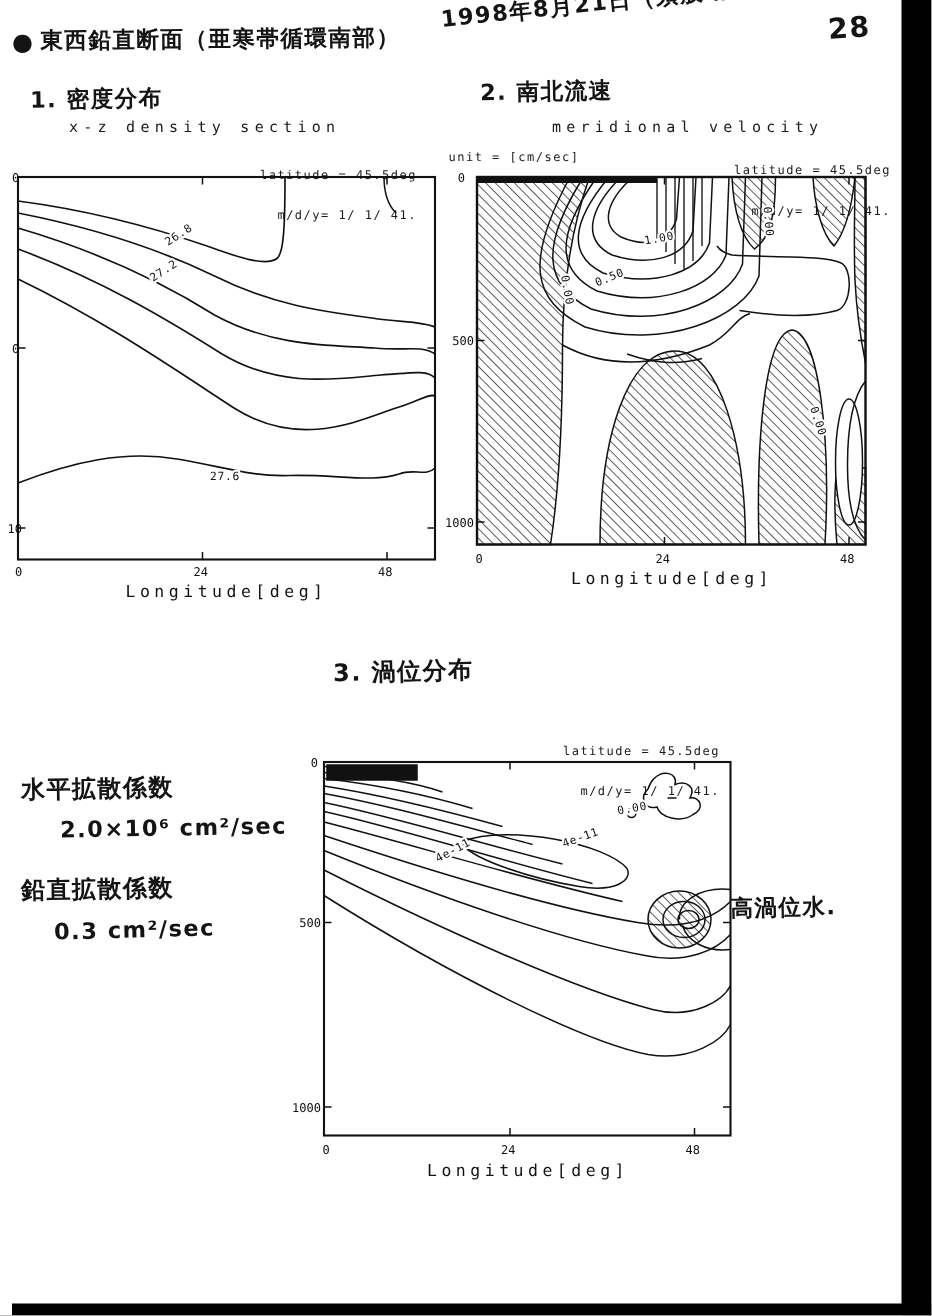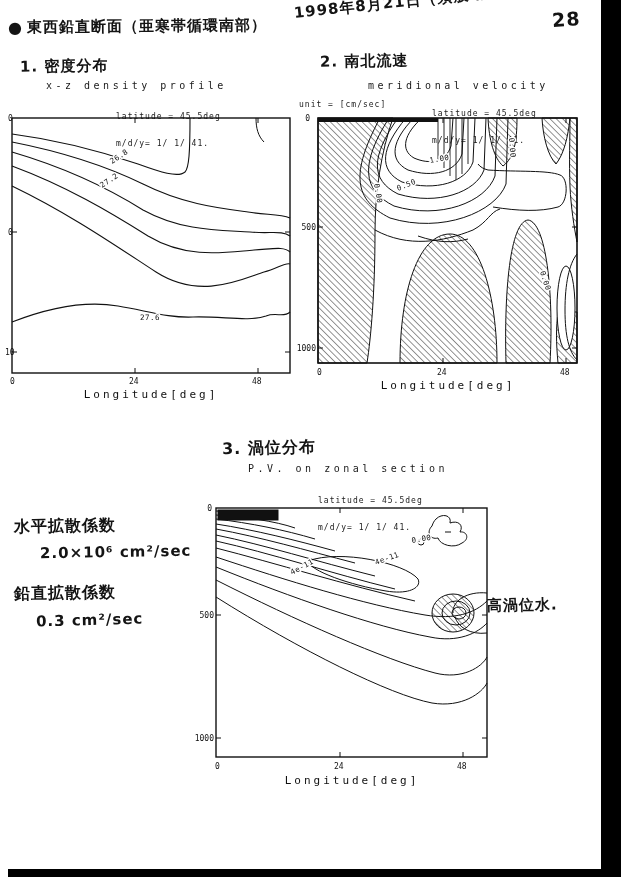--- a/index.html
+++ b/index.html
@@ -1,21 +1,21 @@
 <!DOCTYPE html>
 <html><head>
 <meta charset="utf-8">
 <style>
   html,body{margin:0;padding:0;background:#888;}
   .page{position:relative;width:621px;height:877px;background:#ffffff;overflow:hidden;
         font-family:"DejaVu Sans",sans-serif;color:#111;}
   .abs{position:absolute;}
   .hand{font-family:"DejaVu Sans",sans-serif;font-weight:bold;color:#141414;letter-spacing:1px;}
   .dotmatrix{font-family:"DejaVu Sans Mono",monospace;color:#1a1a1a;white-space:pre;}
-  .meta{font-size:8px;letter-spacing:1px;line-height:9px;}
+  .meta{font-size:8px;letter-spacing:1px;text-align:right;line-height:9px;}
   .ptitle{font-size:10px;letter-spacing:3.5px;}
   .scan-strip{background:#000;}
   svg{position:absolute;overflow:visible;}
   svg text{font-family:"DejaVu Sans Mono",monospace;fill:#111;}
   .clab{font-size:7.5px;paint-order:stroke;stroke:#fff;stroke-width:3px;letter-spacing:0.5px;}
   .tick{font-size:8px;}
 </style>
 </head>
 <body>
 
@@ -26,34 +26,33 @@
 
   <div class="abs hand" style="left:8px;top:18px;font-size:16px;">●</div>
   <div class="abs hand" style="left:27px;top:17px;font-size:15px;transform:rotate(-0.5deg);">東西鉛直断面（亜寒帯循環南部）</div>
   <div class="abs hand" style="left:293px;top:4px;font-size:15px;transform:rotate(-6deg);transform-origin:left top;">1998年8月21日（須股 浩）</div>
   <div class="abs hand" style="left:552px;top:8px;font-size:19px;transform:rotate(-4deg);">28</div>
 
   <div class="abs hand" style="left:20px;top:57px;font-size:15px;transform:rotate(-1deg);">1. 密度分布</div>
   <div class="abs hand" style="left:320px;top:52px;font-size:15px;transform:rotate(-1deg);">2. 南北流速</div>
   <div class="abs hand" style="left:222px;top:438px;font-size:16px;transform:rotate(-1.5deg);">3. 渦位分布</div>
 
-  <div class="abs dotmatrix ptitle" style="left:46px;top:80px;">x-z density profile</div>
+  <div class="abs dotmatrix ptitle" style="left:46px;top:80px;">x-z density section</div>
   <div class="abs dotmatrix meta" style="left:116px;top:94px;width:162px;">
     <div>latitude = 45.5deg</div>
     <div>m/d/y= 1/ 1/ 41.</div>
   </div>
 
   <div class="abs dotmatrix ptitle" style="left:368px;top:80px;">meridional velocity</div>
   <div class="abs dotmatrix meta" style="left:432px;top:91px;width:162px;">
     <div>latitude = 45.5deg</div>
     <div>m/d/y= 1/ 1/ 41.</div>
   </div>
   <div class="abs dotmatrix" style="left:299px;top:100px;font-size:8px;letter-spacing:1px;">unit = [cm/sec]</div>
 
-  <div class="abs dotmatrix ptitle" style="left:248px;top:463px;">P.V. on zonal section</div>
   <div class="abs dotmatrix meta" style="left:318px;top:478px;width:162px;">
     <div>latitude = 45.5deg</div>
     <div>m/d/y= 1/ 1/ 41.</div>
   </div>
 
   <svg style="left:8px;top:112px;" width="284" height="292" viewBox="0 0 284 292">
     <g fill="none" stroke="#111" stroke-width="1.1">
       <rect x="4" y="6" width="278" height="255" stroke-width="1.4"></rect>
 
       <path d="M127,6v5 M250,6v5 M127,261v-5 M250,261v-5 M4,120h5 M4,240h5 M282,120h-5 M282,240h-5" stroke-width="1"></path>

